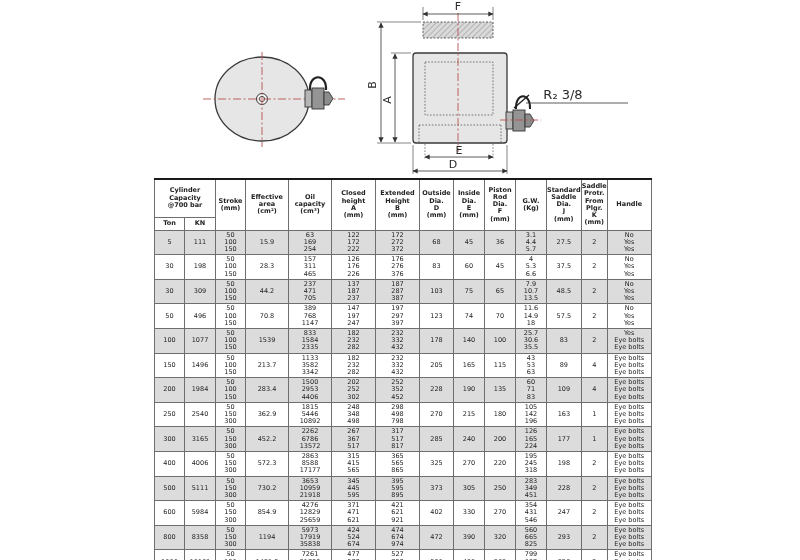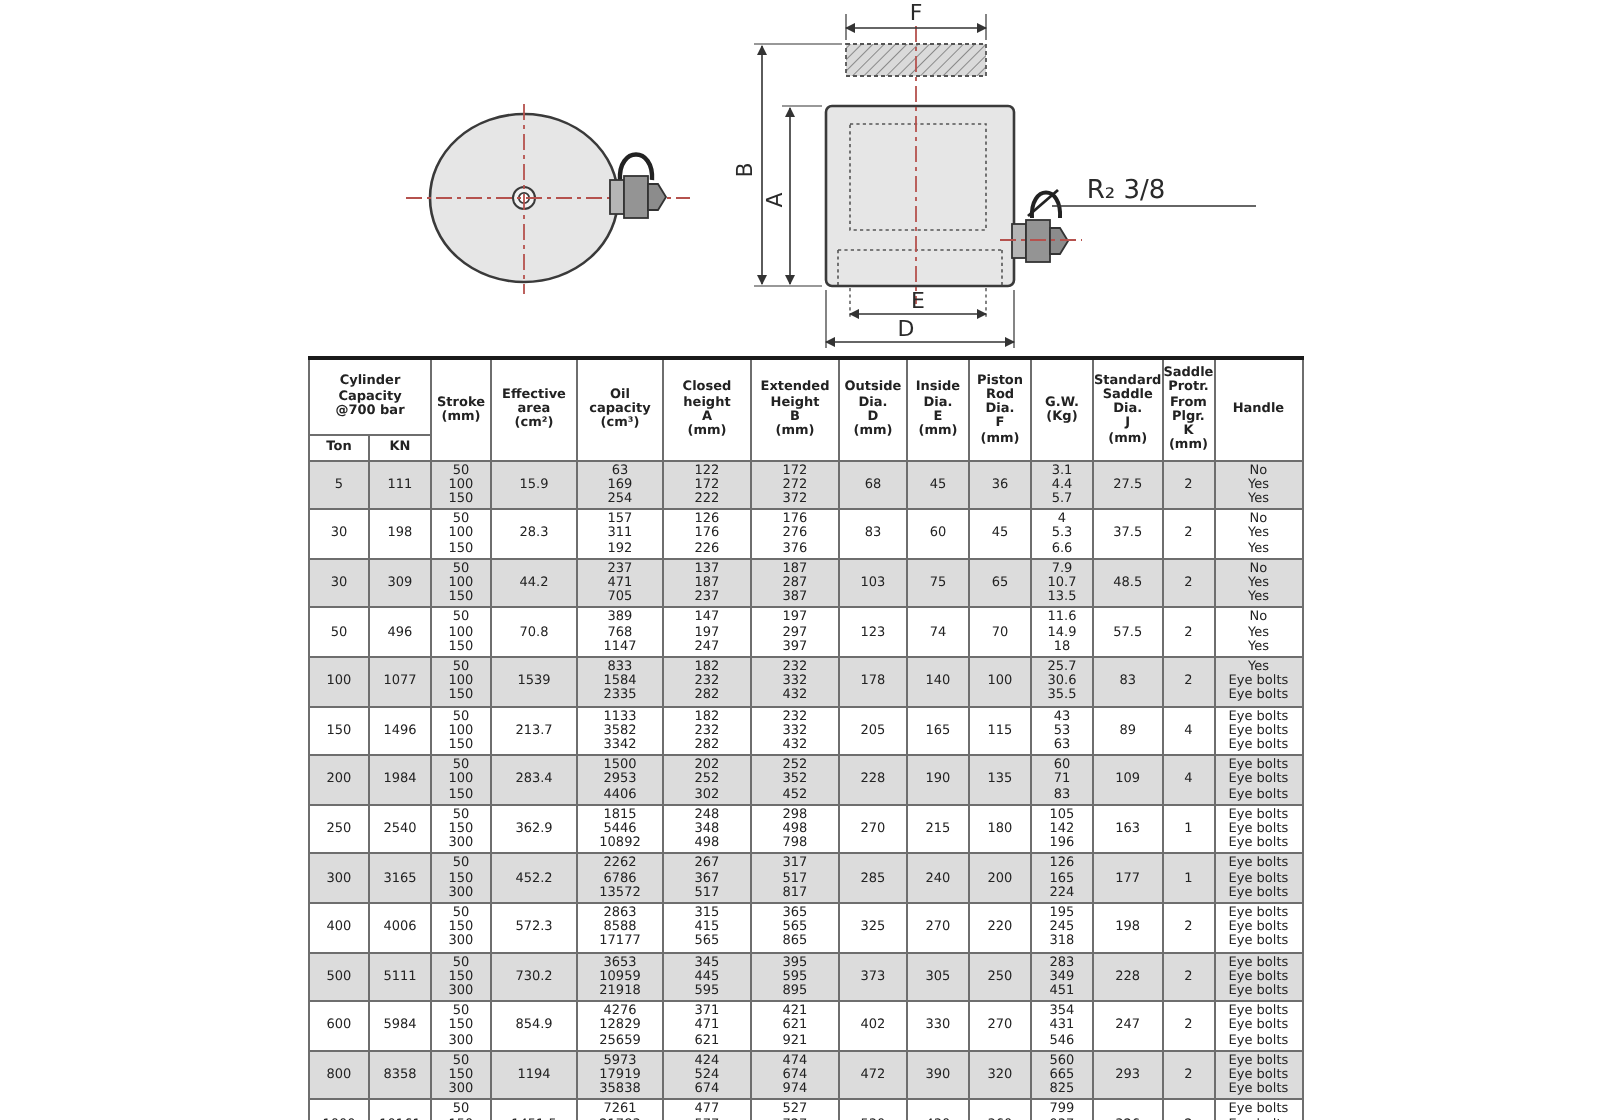--- a/index.html
+++ b/index.html
@@ -213,21 +213,21 @@
       </tr>
       <tr>
         <td>30</td>
         <td>198</td>
         <td>50
 100
 150</td>
         <td>28.3</td>
         <td>157
 311
-192</td>
+465</td>
         <td>126
 176
 226</td>
         <td>176
 276
 376</td>
         <td>83</td>
         <td>60</td>
         <td>45</td>
         <td>4

